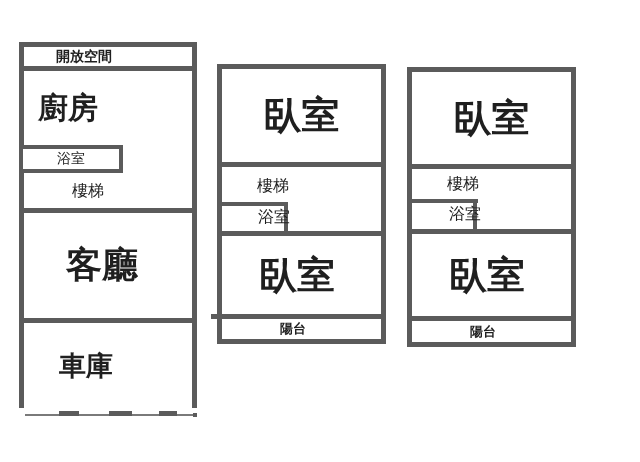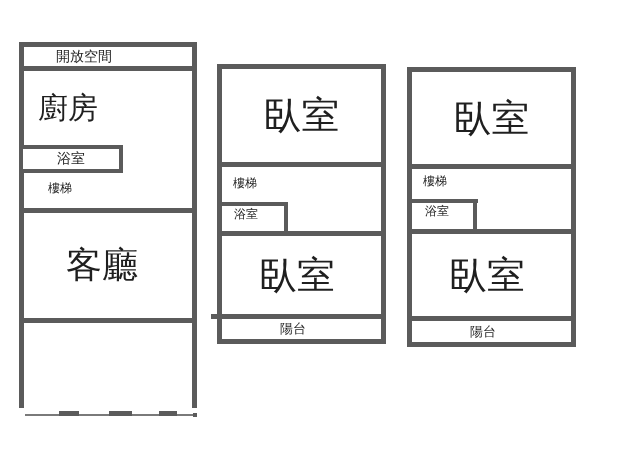--- a/index.html
+++ b/index.html
@@ -32,40 +32,41 @@
     height: 5px;
     background: var(--wall);
   }
   .room {
     position: absolute;
     left: 0; right: 0;
     display: flex;
     align-items: center;
     justify-content: center;
     white-space: nowrap;
+    font-weight: bold;
   }
   .label {
     position: absolute;
     white-space: nowrap;
     line-height: 1.1;
   }
   .bath-box {
     position: absolute;
     box-sizing: border-box;
     border: 4px solid var(--wall);
     background: var(--bg);
     display: flex;
     align-items: center;
     justify-content: center;
   }
   .wall-seg { position: absolute; background: var(--wall); }
   .thin-line { position: absolute; background: var(--line); }
   .fs-14 { font-size: 14px; }
   .fs-15 { font-size: 13px; }
-  .fs-16 { font-size: 12px; }
+  .fs-16 { font-size: 16px; margin-left: 24px; }
   .fs-27 { font-size: 27px; }
   .fs-30 { font-size: 30px; }
   .fs-36 { font-size: 36px; }
   .fs-38 { font-size: 38px; }
 </style>
 </head>
 <body>
 
 <div class="canvas">
 
@@ -88,20 +89,23 @@
     <div class="label fs-16" style="left:24px; top:135px;">樓梯</div>
 
     <div class="h-div" style="top:161px;"></div>
 
     <div class="room fs-36" style="top:166px; height:105px; padding-right:12px;">
       <span>客廳</span>
     </div>
 
     <div class="h-div" style="top:271px;"></div>
 
+    <div class="room fs-27" style="top:276px; height:85px; padding-right:44px;">
+      <span>車庫</span>
+    </div>
   </div>
 
   <div class="thin-line" style="left:25px; top:414px; width:170px; height:2px;"></div>
   <div class="wall-seg" style="left:59px; top:411px; width:20px; height:5px;"></div>
   <div class="wall-seg" style="left:109px; top:411px; width:23px; height:5px;"></div>
   <div class="wall-seg" style="left:159px; top:411px; width:18px; height:5px;"></div>
   <div class="wall-seg" style="left:193px; top:413px; width:4px; height:4px;"></div>
 
   <div class="plan" style="left:217px; top:64px; width:169px; height:280px;">
 

